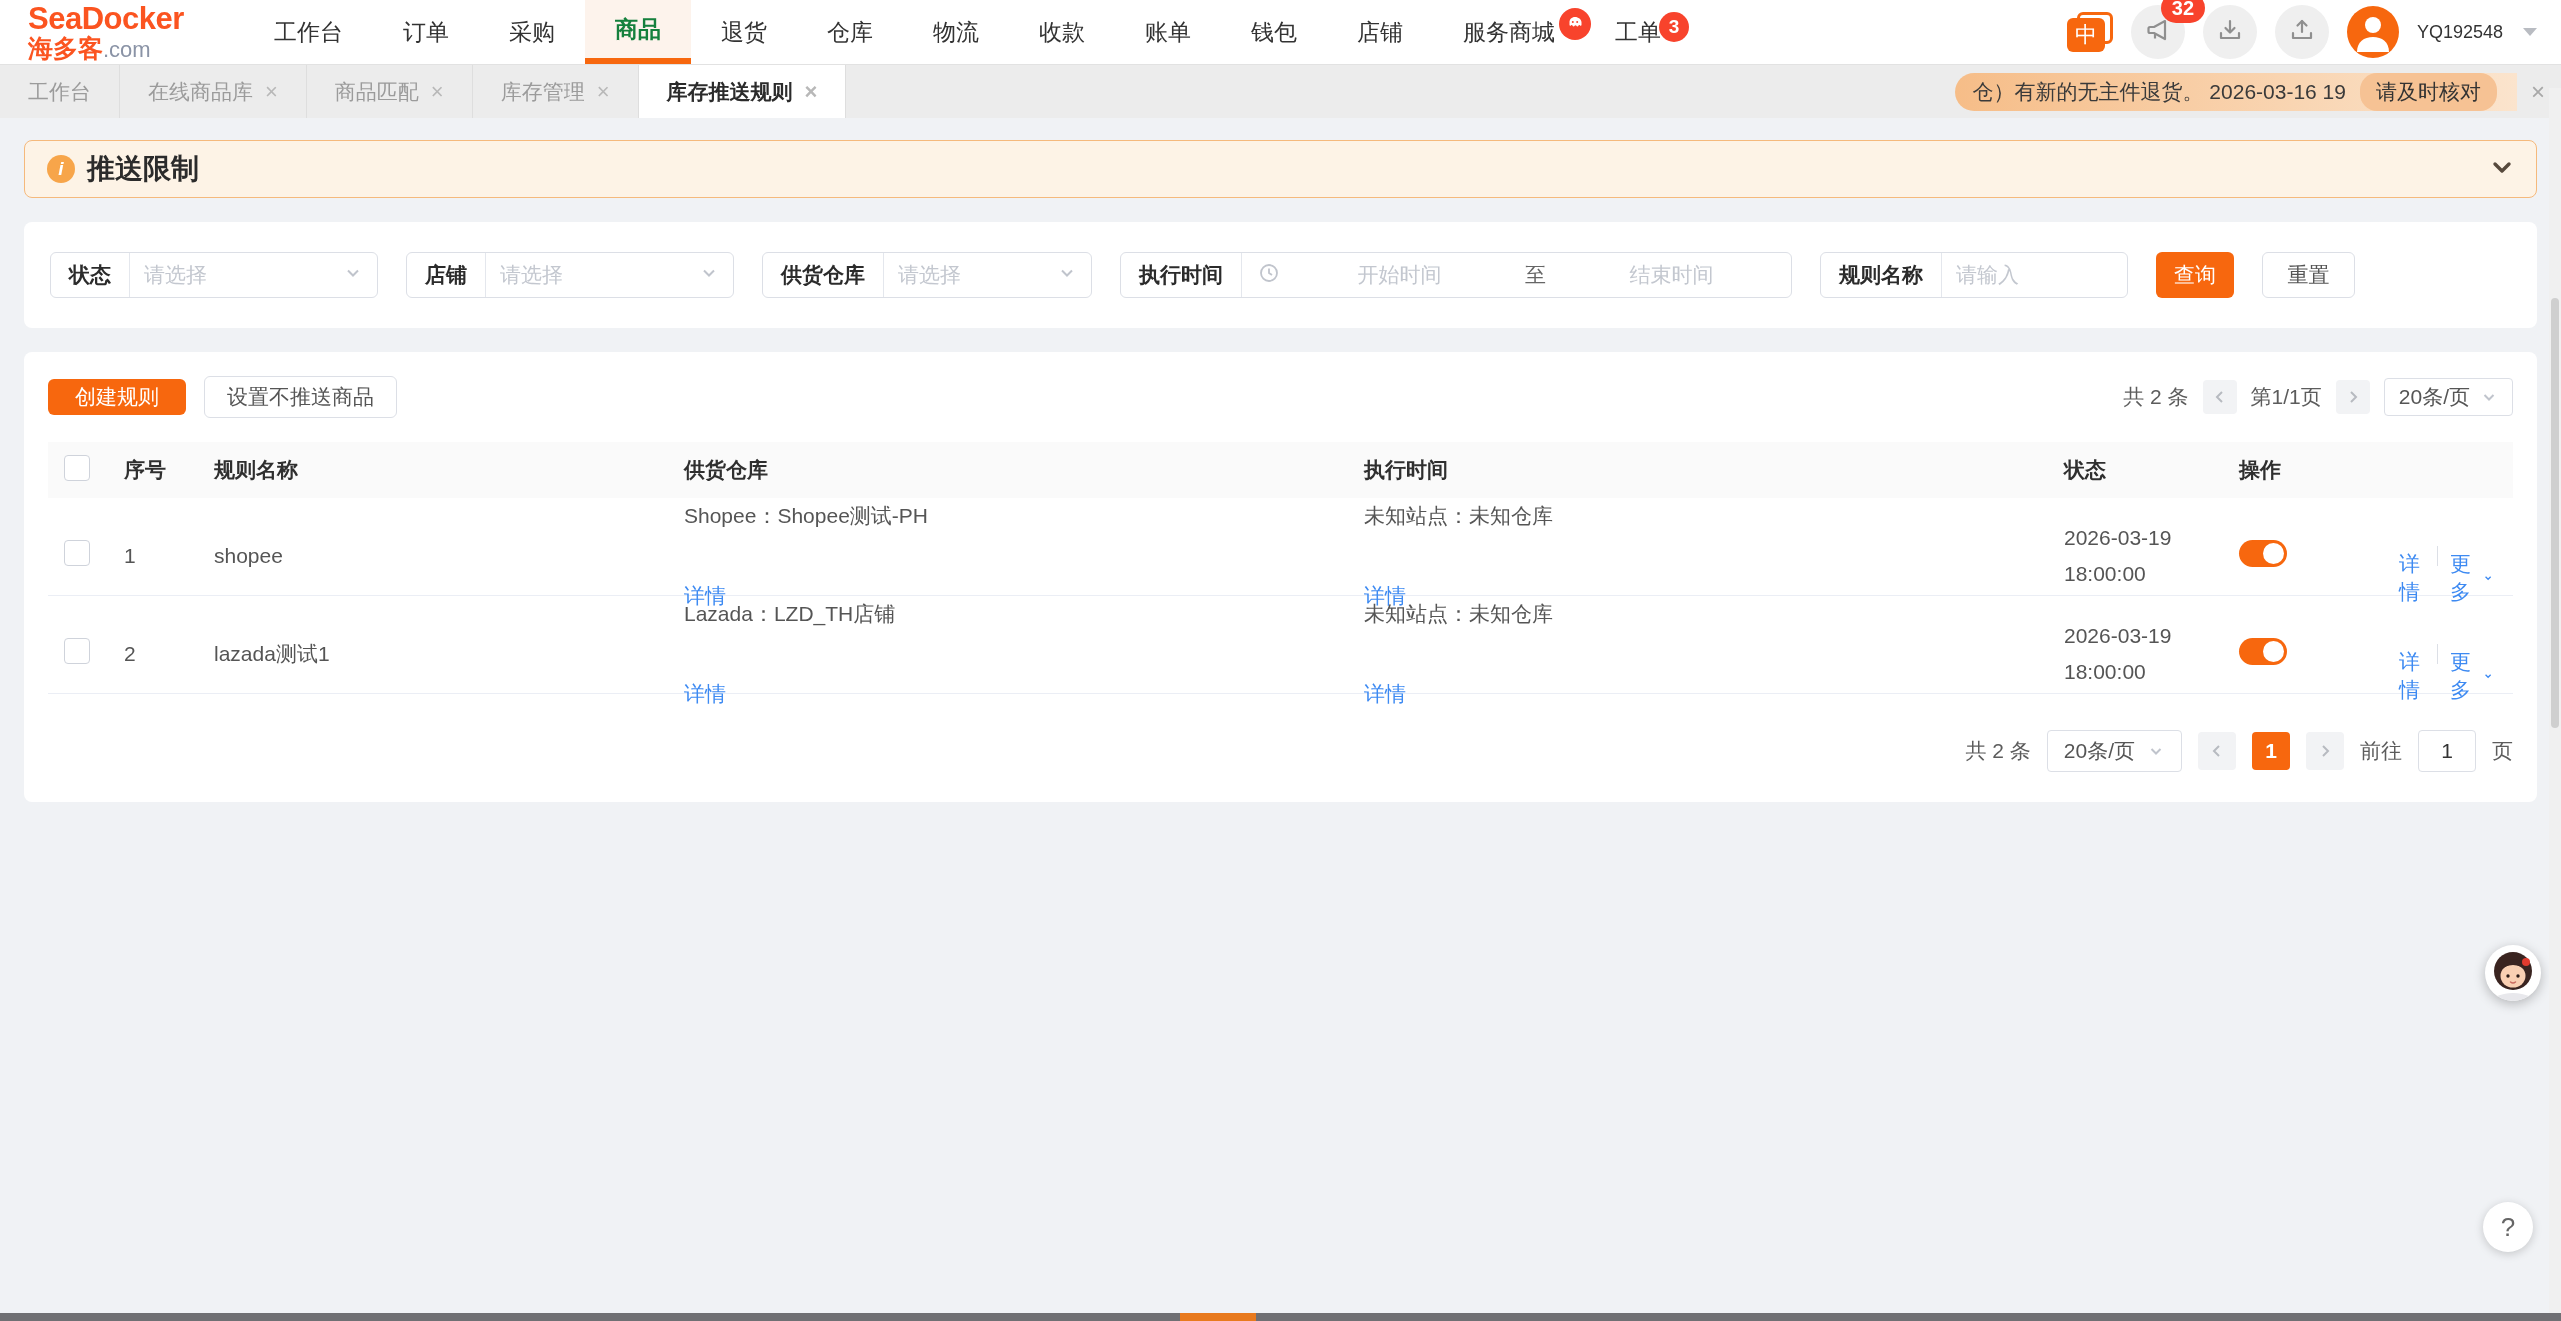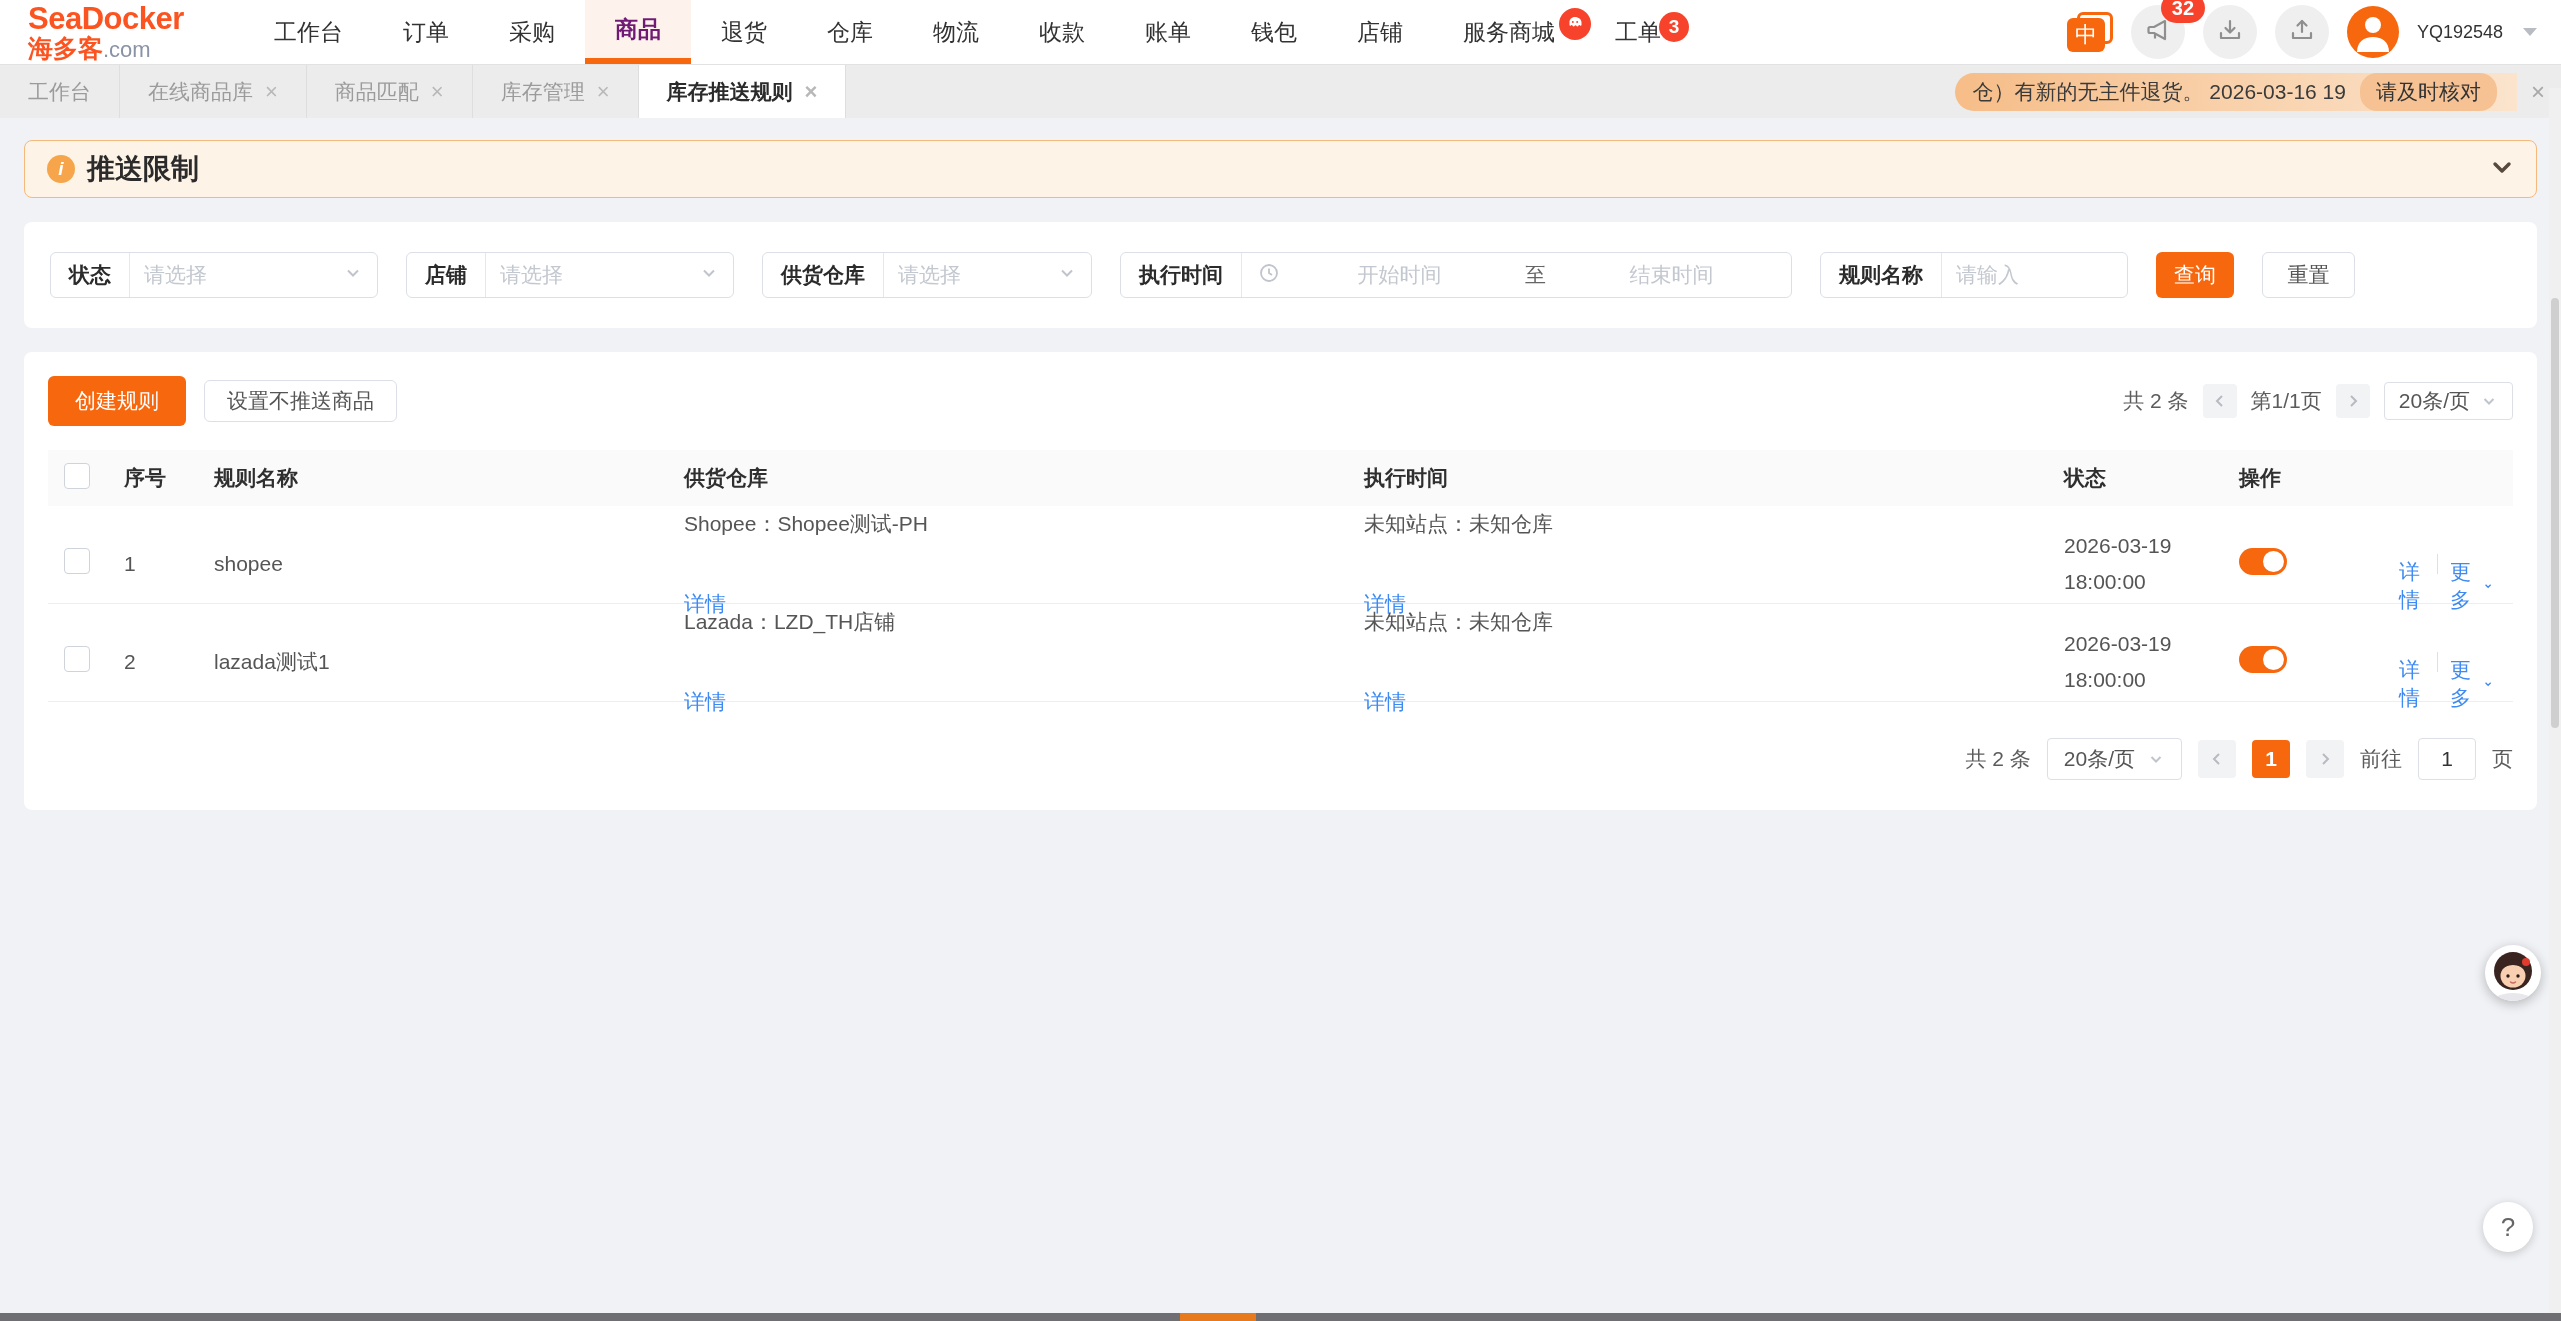--- a/index.html
+++ b/index.html
@@ -8,21 +8,21 @@
 
   
   .header { height:64px; background:#fff; display:flex; align-items:stretch; padding:0 24px 0 28px; }
   .logo { width:180px; display:flex; flex-direction:column; justify-content:center; line-height:1.05; }
   .logo .en { color:#fb5420; font-weight:800; font-size:31px; letter-spacing:-0.5px; }
   .logo .cn { font-size:25px; font-weight:700; }
   .logo .cn .zh { color:#fb5420; }
   .logo .cn .tld { color:#8a93a6; font-weight:400; font-size:22px; }
   .nav { display:flex; align-items:stretch; margin-left:36px; }
   .nav-item { position:relative; display:flex; align-items:center; padding:0 30px; font-size:23px; color:#333; cursor:pointer; }
-  .nav-item.active { background:#fdf3ec; color:#701a75; border-bottom:6px solid #f7670e; font-weight:600; }
+  .nav-item.active { background:#fdf3ec; color:#15803d; border-bottom:6px solid #f7670e; font-weight:600; }
   .nav-badge-num { position:absolute; top:12px; right:2px; min-width:30px; height:30px; padding:0 7px; background:#f8432c; color:#fff; font-size:19px; font-weight:700; border-radius:15px; display:flex; align-items:center; justify-content:center; }
   .nav-badge-ico { position:absolute; top:8px; right:-6px; width:32px; height:32px; background:#f8432c; border-radius:50%; display:flex; align-items:center; justify-content:center; }
   .header-right { margin-left:auto; display:flex; align-items:center; gap:18px; }
   .lang-btn { position:relative; width:46px; height:40px; }
   .lang-btn .back { position:absolute; right:0; top:0; width:36px; height:32px; border:3px solid #f7670e; border-radius:6px; background:#fff; }
   .lang-btn .front { position:absolute; left:0; bottom:0; width:38px; height:34px; background:#f7670e; border-radius:6px; color:#fff; font-size:22px; display:flex; align-items:center; justify-content:center; }
   .hicon { position:relative; width:54px; height:54px; border-radius:50%; background:#efefef; display:flex; align-items:center; justify-content:center; cursor:pointer; }
   .hicon .cnt { position:absolute; top:-12px; left:30px; min-width:44px; height:30px; padding:0 8px; background:#f8432c; color:#fff; font-size:20px; font-weight:700; border-radius:15px; display:flex; align-items:center; justify-content:center; }
   .avatar { width:52px; height:52px; border-radius:50%; background:#f7670e; display:flex; align-items:center; justify-content:center; overflow:hidden; }
   .uname { font-size:18px; color:#333; }
@@ -59,21 +59,21 @@
   .f-time { width:672px; } .f-time .zhi { color:#666; font-size:21px; padding:0 6px; }
   .f-time .clock { margin-left:16px; }
   .f-rule { width:308px; }
   .btn { height:46px; border-radius:6px; font-size:21px; display:flex; align-items:center; justify-content:center; cursor:pointer; border:1px solid transparent; font-family:inherit; }
   .btn-primary { background:#f7670e; color:#fff; width:78px; }
   .btn-plain { background:#fff; color:#555; border-color:#dcdfe6; width:93px; }
 
   
   .main { padding:24px 24px 30px; }
   .toolbar { display:flex; align-items:center; }
-  .btn-create { width:auto; padding:0 26px; height:50px; }
+  .btn-create { width:auto; padding:0 26px; height:36px; }
   .btn-nopush { width:auto; padding:0 22px; height:42px; margin-left:18px; }
   .pg-top { margin-left:auto; display:flex; align-items:center; gap:14px; color:#5c5c5c; font-size:21px; }
   .sq-btn { width:34px; height:34px; border-radius:4px; background:#f2f3f5; display:flex; align-items:center; justify-content:center; cursor:pointer; }
   .size-sel { height:38px; border:1px solid #dcdfe6; border-radius:4px; display:flex; align-items:center; gap:10px; padding:0 14px; color:#555; cursor:pointer; }
 
   
   .table { margin-top:24px; }
   .t-head,.t-row { display:grid; grid-template-columns:56px 90px 470px 680px 700px 175px 160px 1fr; align-items:center; }
   .t-head { background:#fafafa; height:56px; font-weight:700; color:#2f2f2f; font-size:21px; }
   .t-head>div,.t-row>div { padding:0 20px 0 20px; }

